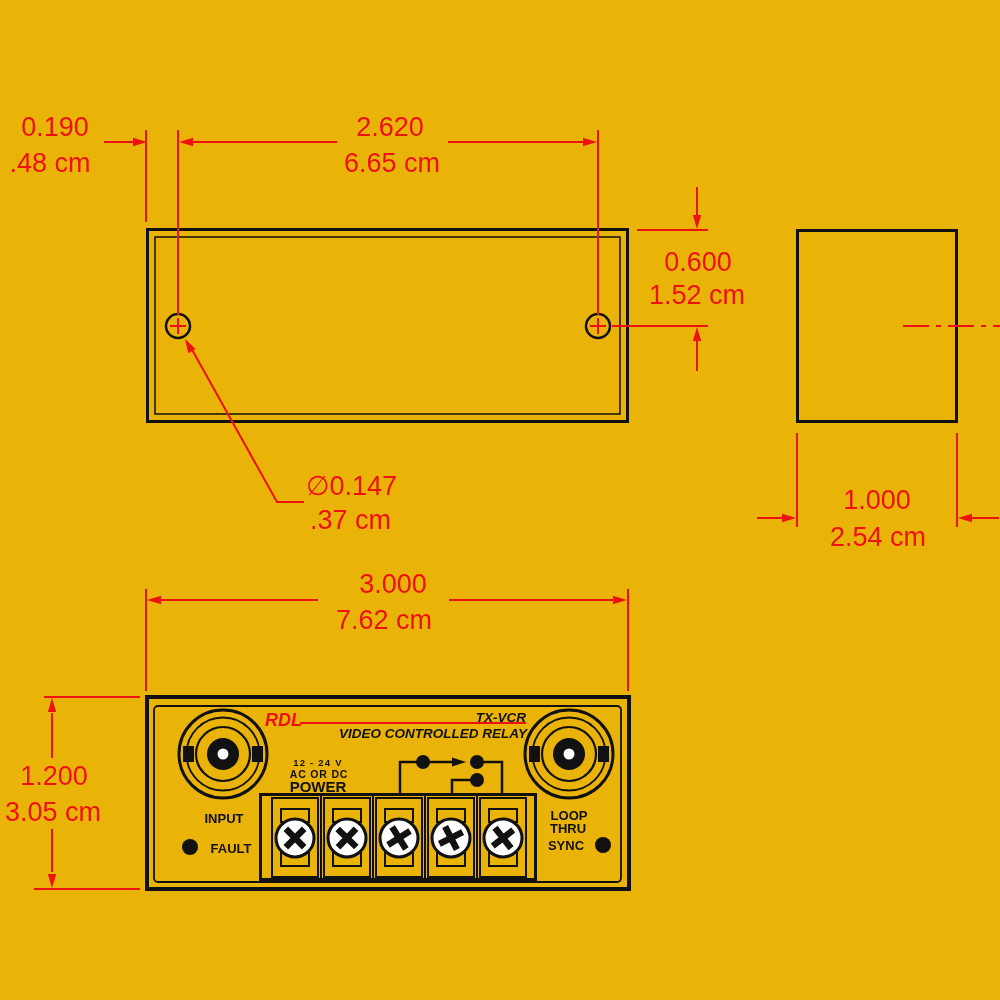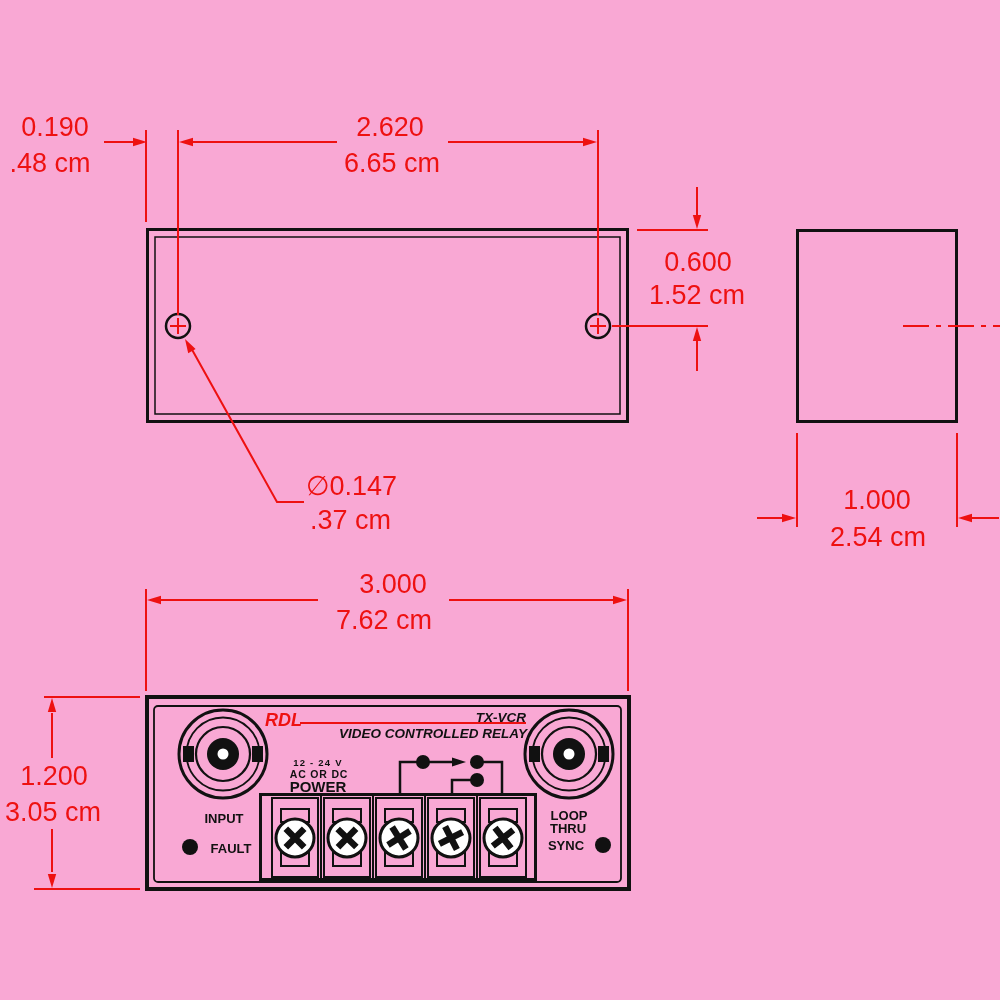--- a/index.html
+++ b/index.html
@@ -1,16 +1,16 @@
 <!DOCTYPE html>
 <html style="--red: #ee1111; --blk: #111111;"><head>
 <meta charset="utf-8">
 <style>
   html,body{margin:0;padding:0;background:#fff;}
-  .canvas{position:relative;width:1000px;height:1000px;background:#f9a8d4;overflow:hidden;
+  .canvas{position:relative;width:1000px;height:1000px;background:#eab308;overflow:hidden;
           font-family:"Liberation Sans",sans-serif;}
   svg{position:absolute;left:0;top:0;}
   :root{--red:#ee1111;--blk:#111111;}
   .dim-t{font:27px "Liberation Sans",sans-serif;fill:var(--red);}
   .mid{text-anchor:middle;}
   .end{text-anchor:end;}
   .rdl-t{font:italic bold 18px "Liberation Sans",sans-serif;fill:var(--red);}
   .hdr-t{font:italic bold 13.5px "Liberation Sans",sans-serif;fill:var(--blk);}
   .pw1{font:bold 9.5px "Liberation Sans",sans-serif;fill:var(--blk);letter-spacing:1.2px;}
   .pw2{font:bold 10.5px "Liberation Sans",sans-serif;fill:var(--blk);letter-spacing:.8px;}

